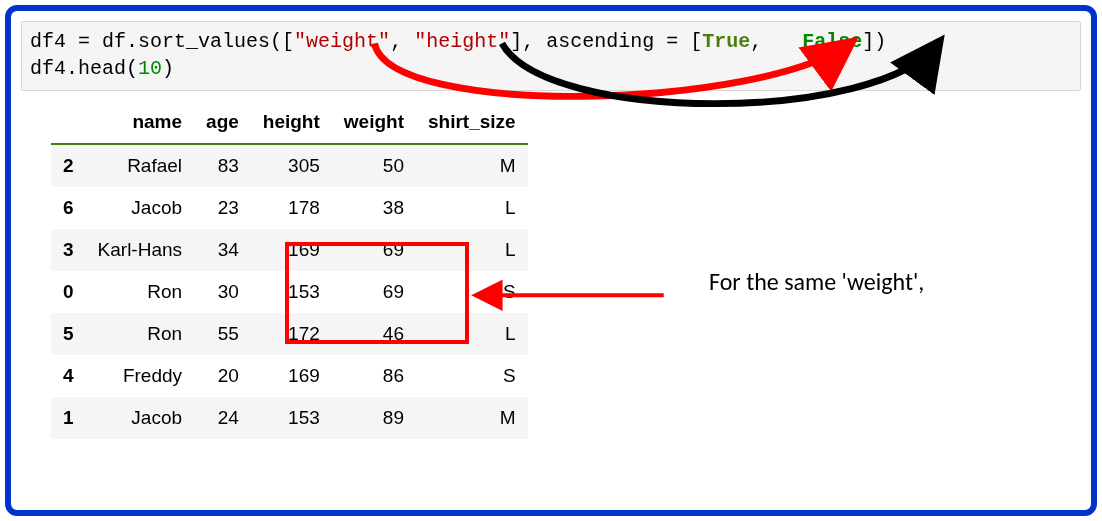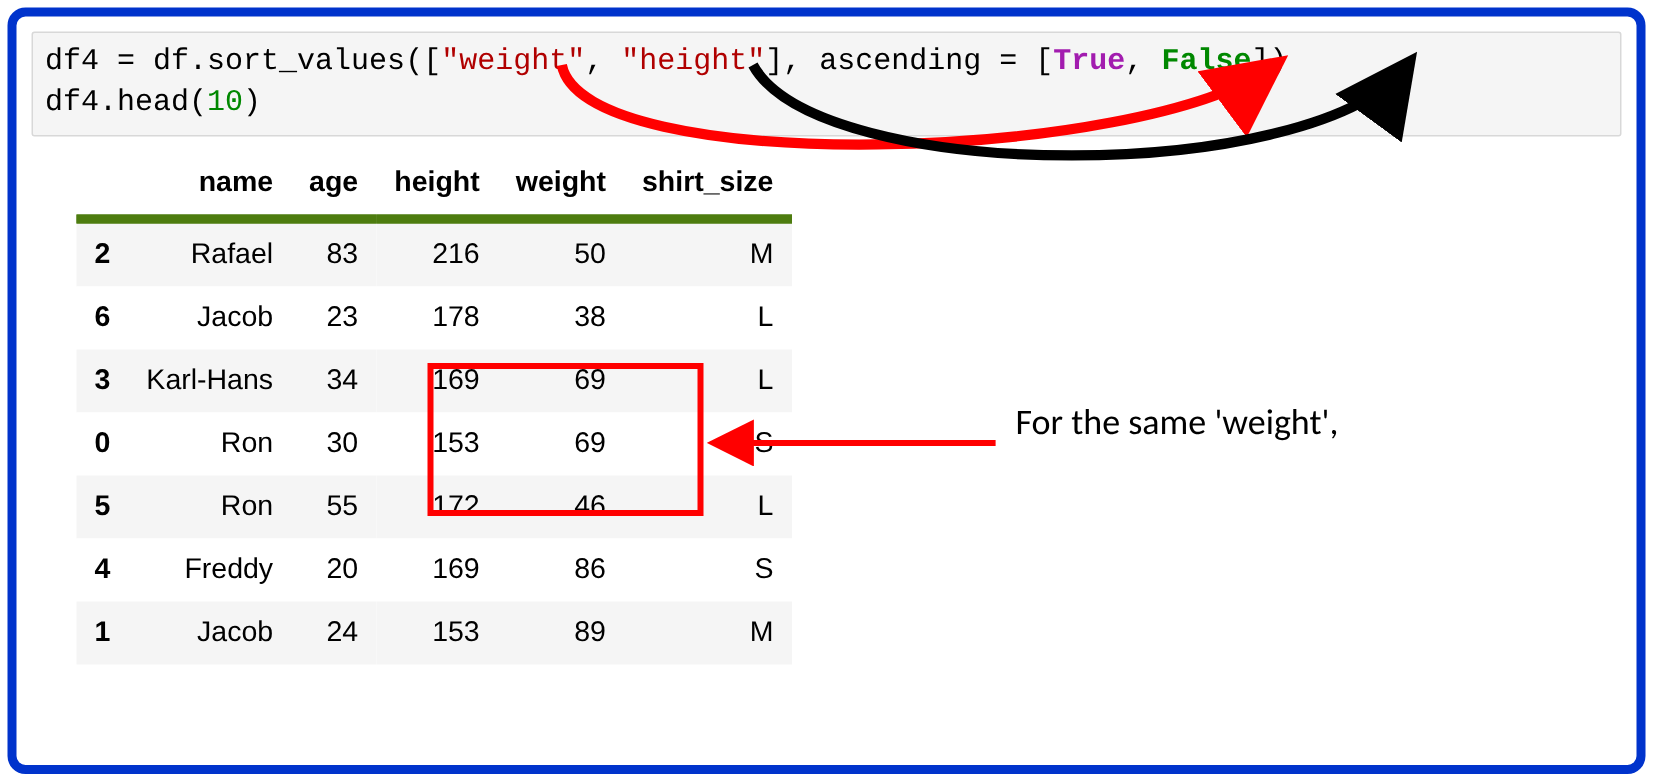--- a/index.html
+++ b/index.html
@@ -25,42 +25,42 @@
     margin: 10px 10px 0 10px;
     padding: 6px 8px 8px 8px;
     font-family: "Consolas", "Menlo", "Courier New", monospace;
     font-size: 20px;
     line-height: 1.35;
     color: #000;
     white-space: pre;
     position: relative;
   }
   .str { color: #b00000; }
-  .kw-true { color: #a21caf; font-weight: bold; }
-  .kw-false { color: #008800; font-weight: bold; }
+  .kw-true { color: #4d7c0f; font-weight: bold; }
+  .kw-false { color: #008800; font-weight: bold; margin-left: 28px; }
   .num { color: #008800; text-align: center; }
   .content-area {
     display: flex;
     position: relative;
     padding: 10px 10px 10px 40px;
   }
   .table-wrap {
     position: relative;
     width: 540px;
   }
   table.df {
     border-collapse: collapse;
     font-family: "Segoe UI", Arial, sans-serif;
     font-size: 19px;
   }
   table.df th {
     font-weight: bold;
     text-align: right;
     padding: 10px 12px;
-    border-bottom: 6px solid #4d7c0f;
+    border-bottom: 2px solid #4d7c0f;
   }
   table.df th.idx, table.df td.idx {
     font-weight: bold;
     text-align: right;
     padding: 10px 12px;
   }
   table.df td {
     text-align: right;
     padding: 0 12px;
     font-weight: normal;
@@ -73,21 +73,21 @@
   table.df tbody tr:nth-child(even) td.idx {
     background: #ffffff;
   }
   .highlight-box {
     position: absolute;
     border: 4px solid #ff0000;
     pointer-events: none;
   }
   .annotation {
     position: absolute;
-    left: 666px;
+    left: 698px;
     top: 255px;
     font-family: "Segoe UI", "Calibri", Arial, sans-serif;
     font-size: 24px;
     line-height: 1.35;
     color: #000;
     width: 330px;
   }
   svg.overlay {
     position: absolute;
     top: 0; left: 0;
@@ -114,21 +114,21 @@
             <th>height</th>
             <th>weight</th>
             <th>shirt_size</th>
           </tr>
         </thead>
         <tbody>
           <tr>
             <td class="idx">2</td>
             <td>Rafael</td>
             <td>83</td>
-            <td>216</td>
+            <td>305</td>
             <td>50</td>
             <td>M</td>
           </tr>
           <tr>
             <td class="idx">6</td>
             <td>Jacob</td>
             <td>23</td>
             <td>178</td>
             <td>38</td>
             <td>L</td>

